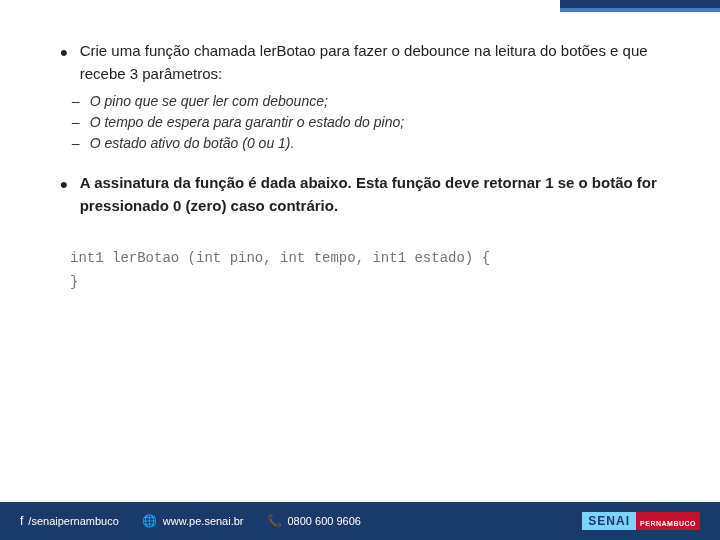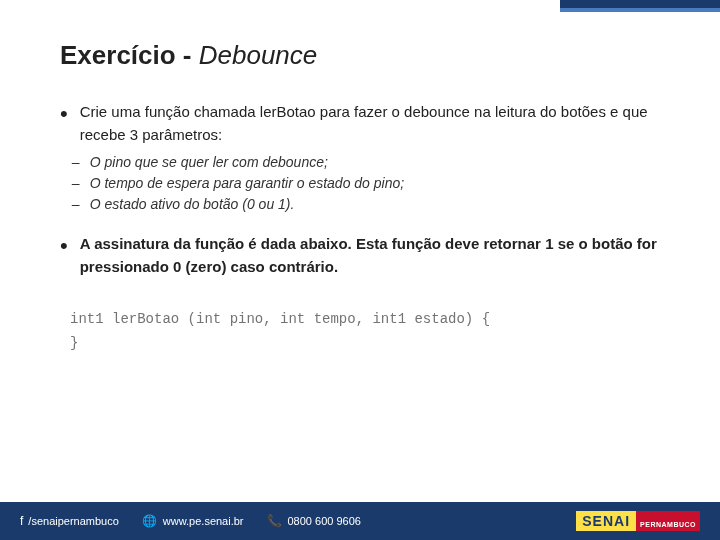--- a/index.html
+++ b/index.html
@@ -150,23 +150,23 @@
     }
 
     
     .senai-logo {
       display: flex;
       align-items: center;
       gap: 0;
     }
 
     .senai-box {
-      background: #fde047;
+      background: #7dd3fc;
       color: #1a3a6b;
-      font-size: 14px;
+      font-size: 12px;
       font-weight: 900;
       padding: 2px 6px;
       letter-spacing: 1px;
     }
 
     .senai-sub {
       background: #c8102e;
       color: #fff;
       font-size: 7px;
       font-weight: bold;
@@ -186,23 +186,20 @@
 </head>
 <body>
 
 <div class="slide">
 
   <div class="top-accent"></div>
   <div class="top-accent-light"></div>
 
   <div class="content">
 
-    <h1 class="slide-title">
-      <span class="normal">Exercício - </span><em>Debounce</em>
-    </h1>
 
     <ul class="bullet-list">
 
       <li>
         <span class="bullet-dot">•</span>
         <div class="bullet-text">
           <span>Crie uma função chamada lerBotao para fazer o debounce na leitura do botões e que recebe 3 parâmetros:</span>
           <ul class="sub-list">
             <li>O pino que se quer ler com debounce;</li>
             <li>O tempo de espera para garantir o estado do pino;</li>

